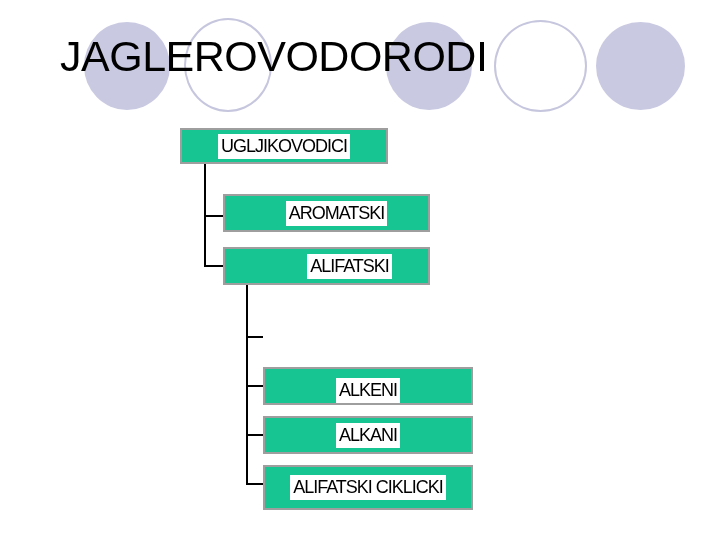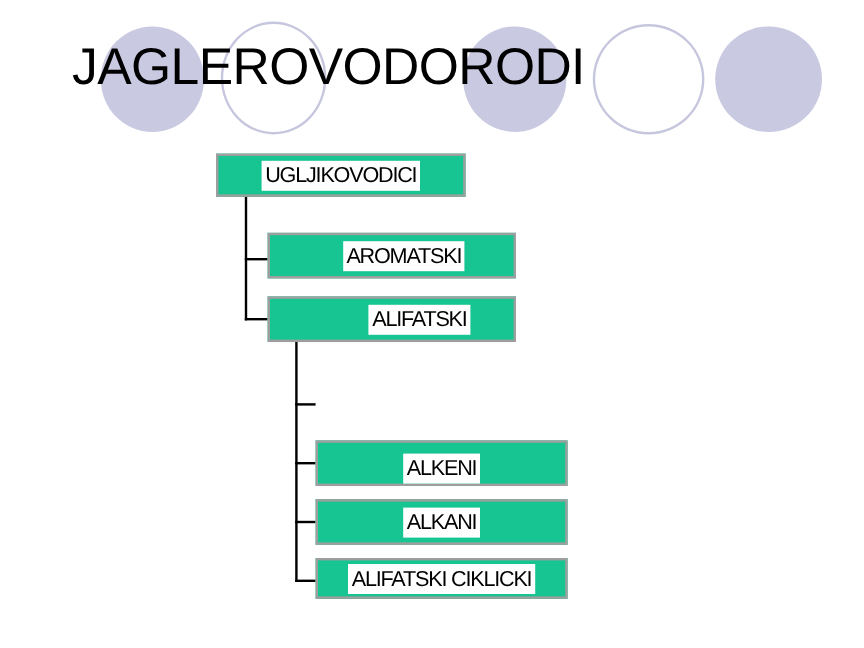--- a/index.html
+++ b/index.html
@@ -62,21 +62,21 @@
     letter-spacing: -1px;
     padding: 0 3px;
     white-space: nowrap;
   }
   .node-1 { left: 180px; top: 128px; width: 208px; height: 36px; }
   .node-2 { left: 223px; top: 194px; width: 207px; height: 38px; padding-left: 20px; }
   .node-3 { left: 223px; top: 247px; width: 207px; height: 38px; padding-left: 46px; }
   .node-4 { left: 263px; top: 318px; width: 210px; height: 37px; }
   .node-5 { left: 263px; top: 367px; width: 210px; height: 38px; align-items: flex-end; }
   .node-6 { left: 263px; top: 416px; width: 210px; height: 38px; }
-  .node-7 { left: 263px; top: 465px; width: 210px; height: 34px; }
+  .node-7 { left: 263px; top: 465px; width: 210px; height: 45px; }
 
   
   .conn {
     position: absolute;
     background: #000000;
     z-index: 2;
   }
   .trunk-1        { left: 204px; top: 163px; width: 2px;  height: 104px; }
   .stub-aromatski { left: 204px; top: 215px; width: 19px; height: 2px; }
   .stub-alifatski { left: 204px; top: 265px; width: 19px; height: 2px; }

